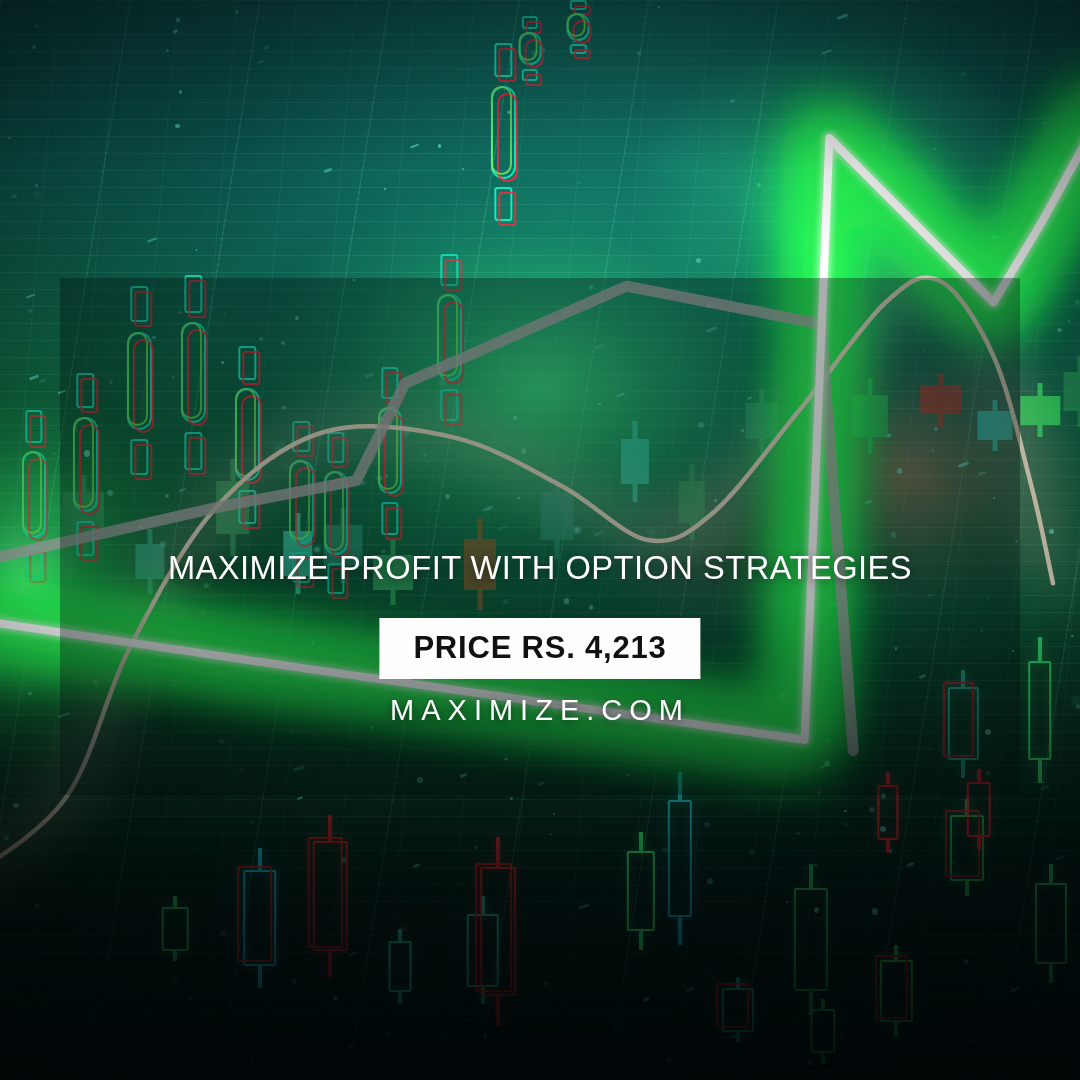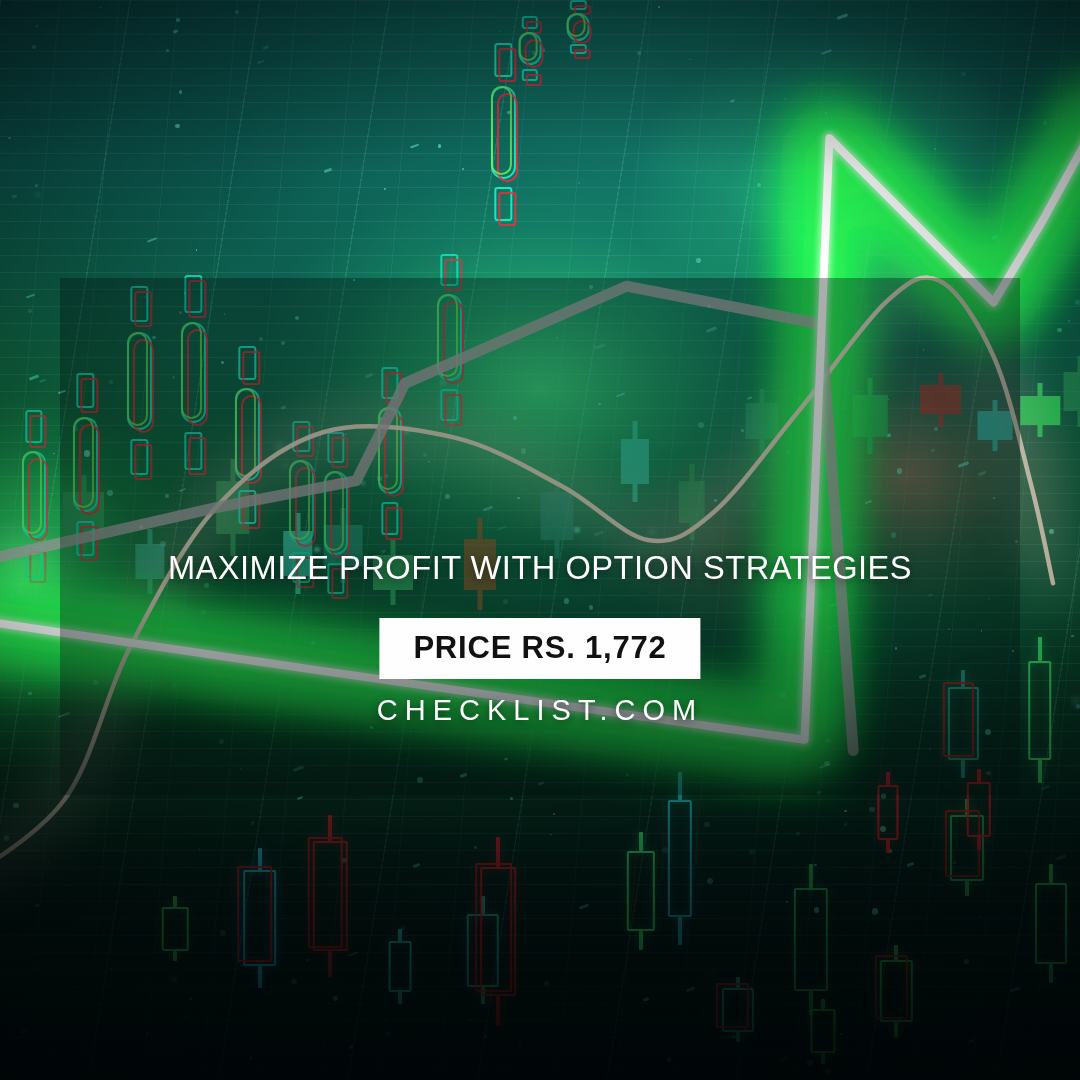--- a/index.html
+++ b/index.html
@@ -795,19 +795,19 @@
   <div class="layer" id="bg-vignette"></div>
 
   <div id="overlay-panel"></div>
 
   <div id="content">
 
 
     <div id="subtitle">MAXIMIZE PROFIT WITH OPTION STRATEGIES</div>
 
     <div id="price-badge">
-      <span>PRICE RS. 1,772</span>
+      <span>PRICE RS. 4,213</span>
     </div>
 
-    <div id="site-url">CHECKLIST.COM</div>
+    <div id="site-url">MAXIMIZE.COM</div>
 
   </div>
 </div>
 
 </body></html>

